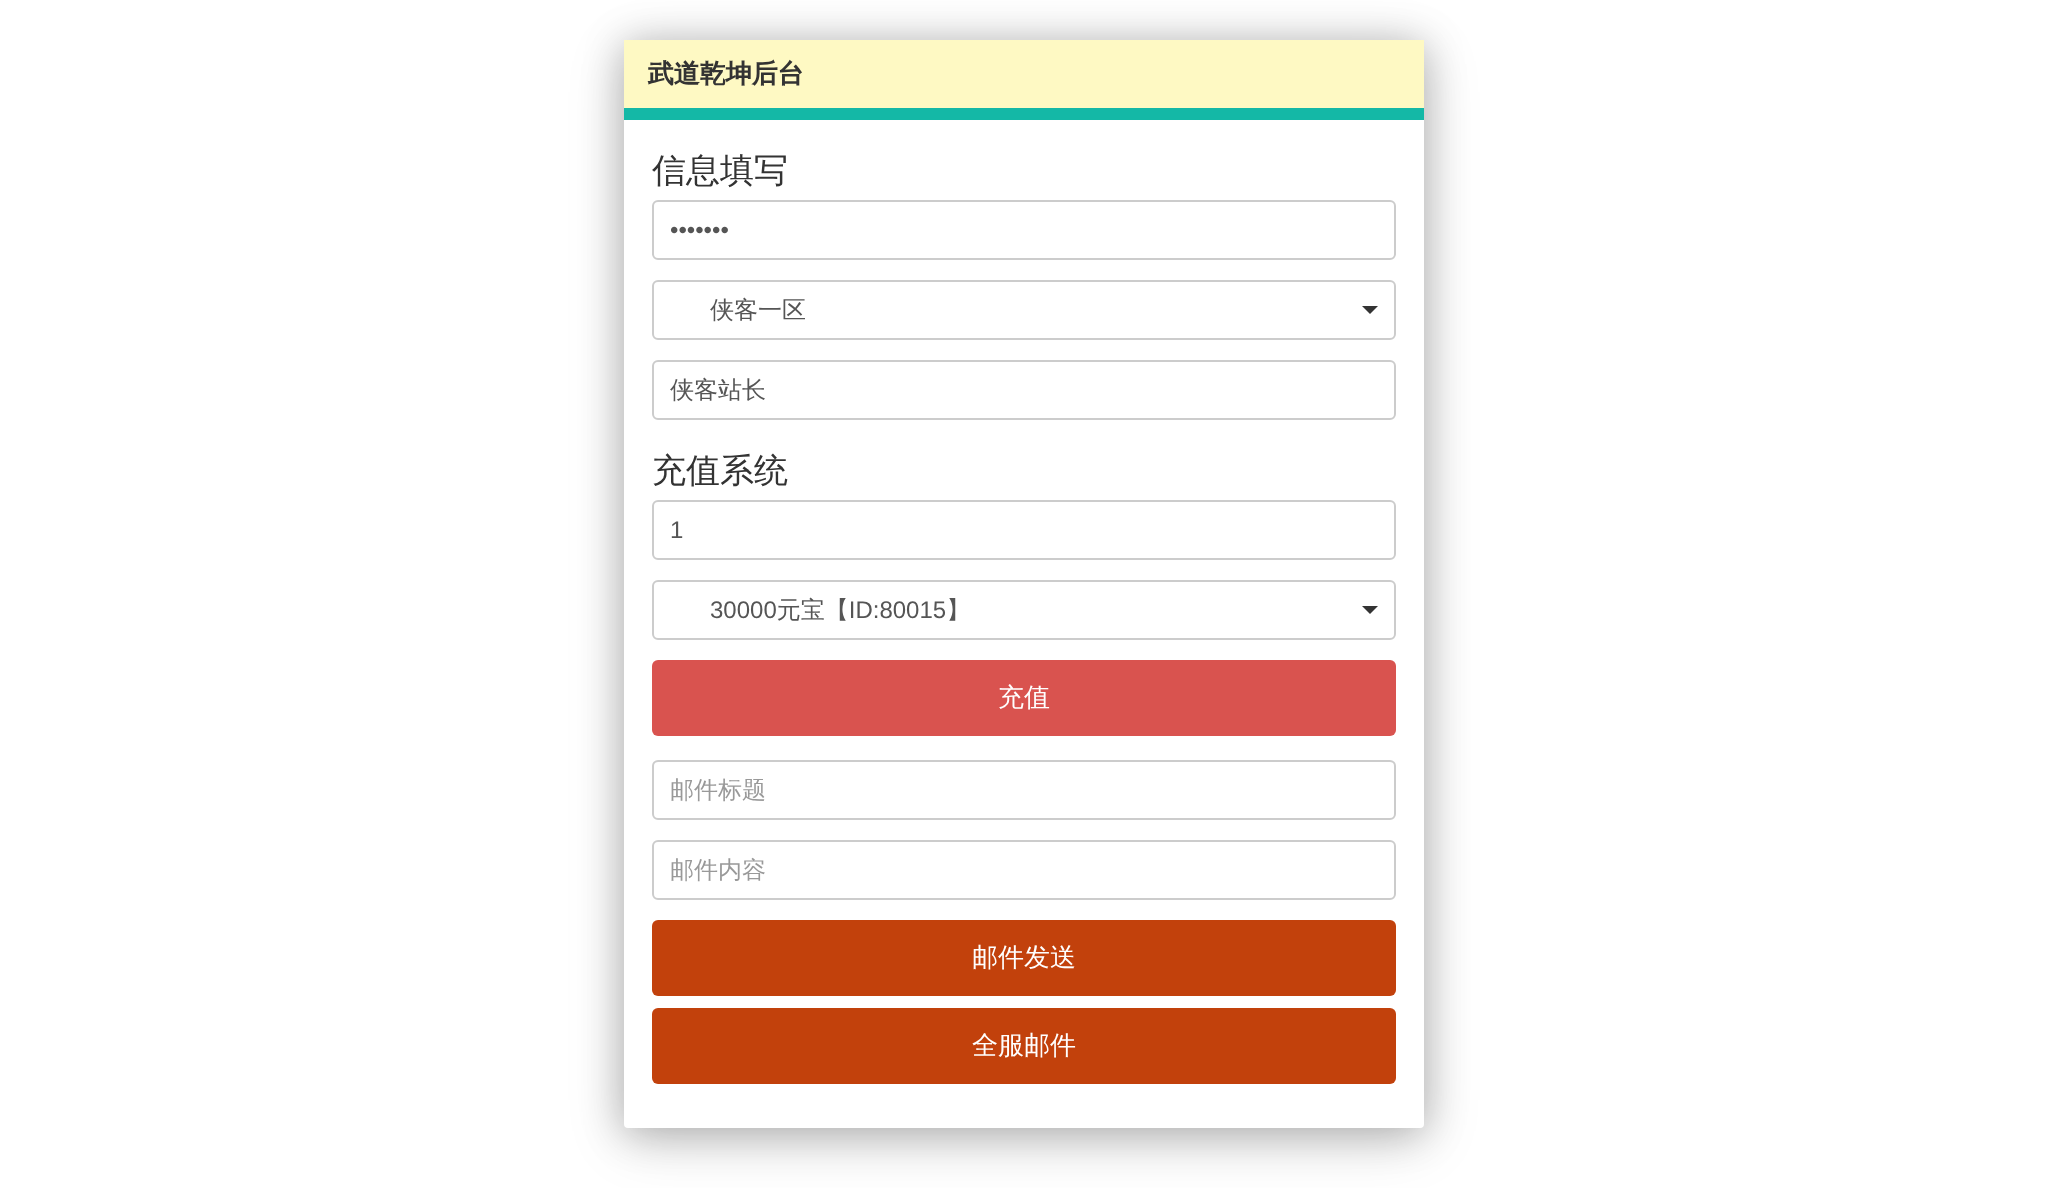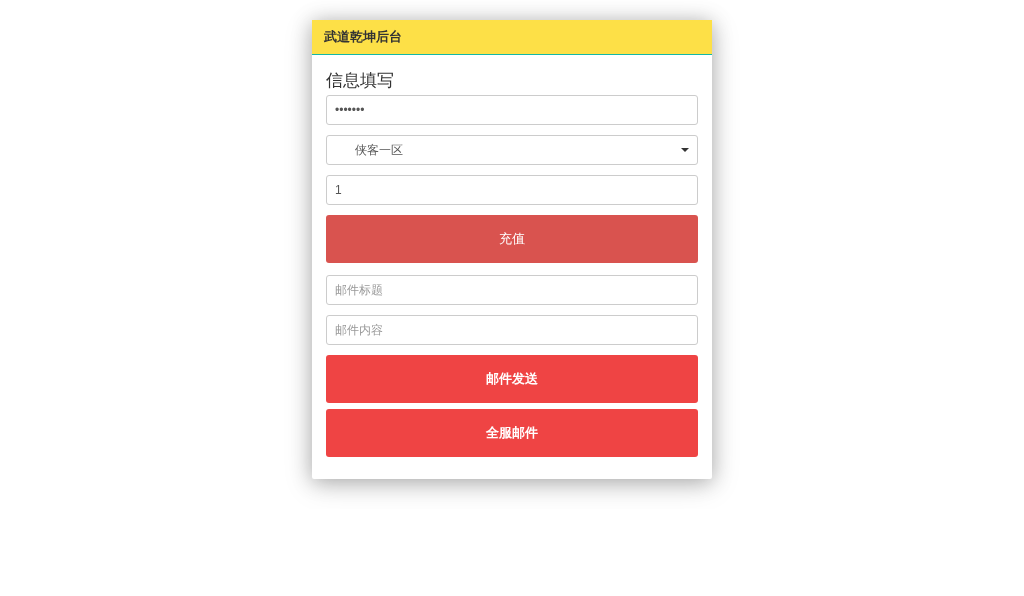--- a/index.html
+++ b/index.html
@@ -12,22 +12,22 @@
     justify-content: center;
     padding: 20px 0 30px 0;
   }
   .panel {
     width: 400px;
     background: #fff;
     box-shadow: 0 2px 20px rgba(0,0,0,0.25), 0 6px 30px rgba(0,0,0,0.15);
     border-radius: 2px;
   }
   .panel-header {
-    background: #fde047;
-    border-bottom: 1px solid #14b8a6;
+    background: #fef9c3;
+    border-bottom: 6px solid #14b8a6;
     padding: 8px 12px;
     font-weight: 700;
     font-size: 13px;
     color: #333;
   }
   .panel-body {
     padding: 14px 14px 10px 14px;
   }
   .section-label {
     font-size: 17px;
@@ -60,50 +60,56 @@
   }
   .select-control .caret {
     width: 0; height: 0;
     border-left: 4px solid transparent;
     border-right: 4px solid transparent;
     border-top: 4px solid #333;
   }
   .btn {
     display: block;
     width: 100%;
-    height: 48px;
+    height: 38px;
     border: none;
     border-radius: 3px;
     color: #fff;
     font-size: 13px;
     cursor: pointer;
     margin-bottom: 8px;
     font-family: inherit;
   }
   .btn-red { background: #d9534f; margin-bottom: 12px; }
-  .btn-blue { background: #ef4444; margin-bottom: 6px; font-weight: bold; }
+  .btn-blue { background: #c2410c; margin-bottom: 6px; }
   .btn-blue + .btn-blue { margin-bottom: 12px; }
 </style>
 </head>
 <body>
 
 <div class="panel">
   <div class="panel-header">武道乾坤后台</div>
   <div class="panel-body">
 
     
     <div class="section-label">信息填写</div>
     <input class="form-control" type="text" value="•••••••" style="">
     <div class="select-control">
       <span>侠客一区</span>
       <span class="caret"></span>
     </div>
+    <input class="form-control" type="text" value="侠客站长" style="">
 
     
+    <div class="section-label">充值系统</div>
     <input class="form-control" type="text" value="1" style="">
+    <div class="select-control">
+      <span>30000元宝【ID:80015】</span>
+      <span class="caret"></span>
+    </div>
     <button class="btn btn-red">充值</button>
 
     
     <input class="form-control" type="text" placeholder="邮件标题" style="">
     <input class="form-control" type="text" placeholder="邮件内容" style="">
     <button class="btn btn-blue">邮件发送</button>
     <button class="btn btn-blue">全服邮件</button>
 
     
     

